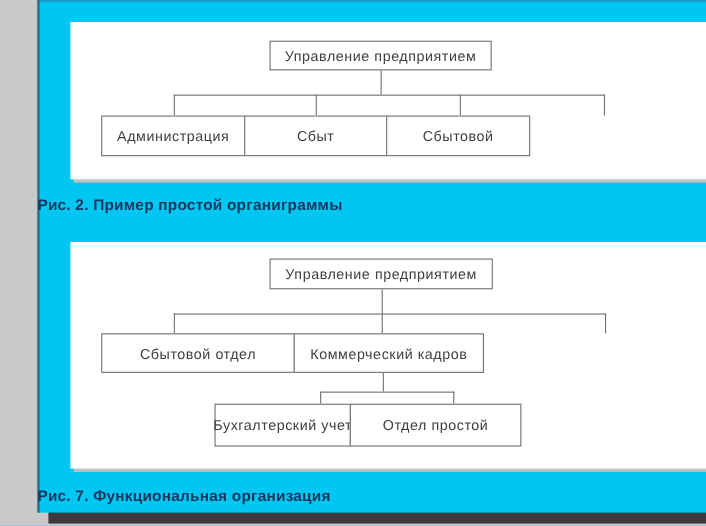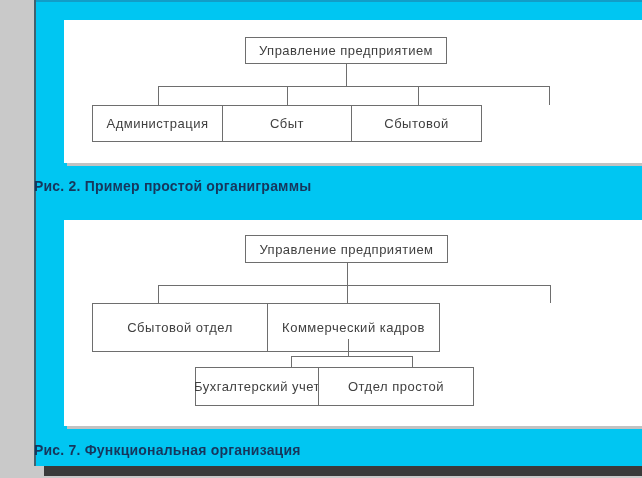--- a/index.html
+++ b/index.html
@@ -70,21 +70,21 @@
 
   <div class="panel panel2">
     <div class="obox" style="left:181px;top:15px;width:203px;height:28px">Управление предприятием</div>
 
     <i class="ln" style="left:283px;top:43px;width:1px;height:22px"></i>
     <i class="ln" style="left:94px;top:65px;width:393px;height:1px"></i>
     <i class="ln" style="left:94px;top:65px;width:1px;height:18px"></i>
     <i class="ln" style="left:283px;top:65px;width:1px;height:18px"></i>
     <i class="ln" style="left:486px;top:65px;width:1px;height:18px"></i>
 
-    <div class="row" style="left:28px;top:83px;height:49px">
+    <div class="row" style="left:28px;top:83px;height:36px">
       <div class="obox" style="width:176px">Сбытовой отдел</div>
       <div class="obox" style="width:173px">Коммерческий кадров</div>
     </div>
 
     <i class="ln" style="left:284px;top:119px;width:1px;height:17px"></i>
     <i class="ln" style="left:227px;top:136px;width:122px;height:1px"></i>
     <i class="ln" style="left:227px;top:136px;width:1px;height:11px"></i>
     <i class="ln" style="left:348px;top:136px;width:1px;height:11px"></i>
 
     <div class="row" style="left:131px;top:147px;height:39px">

